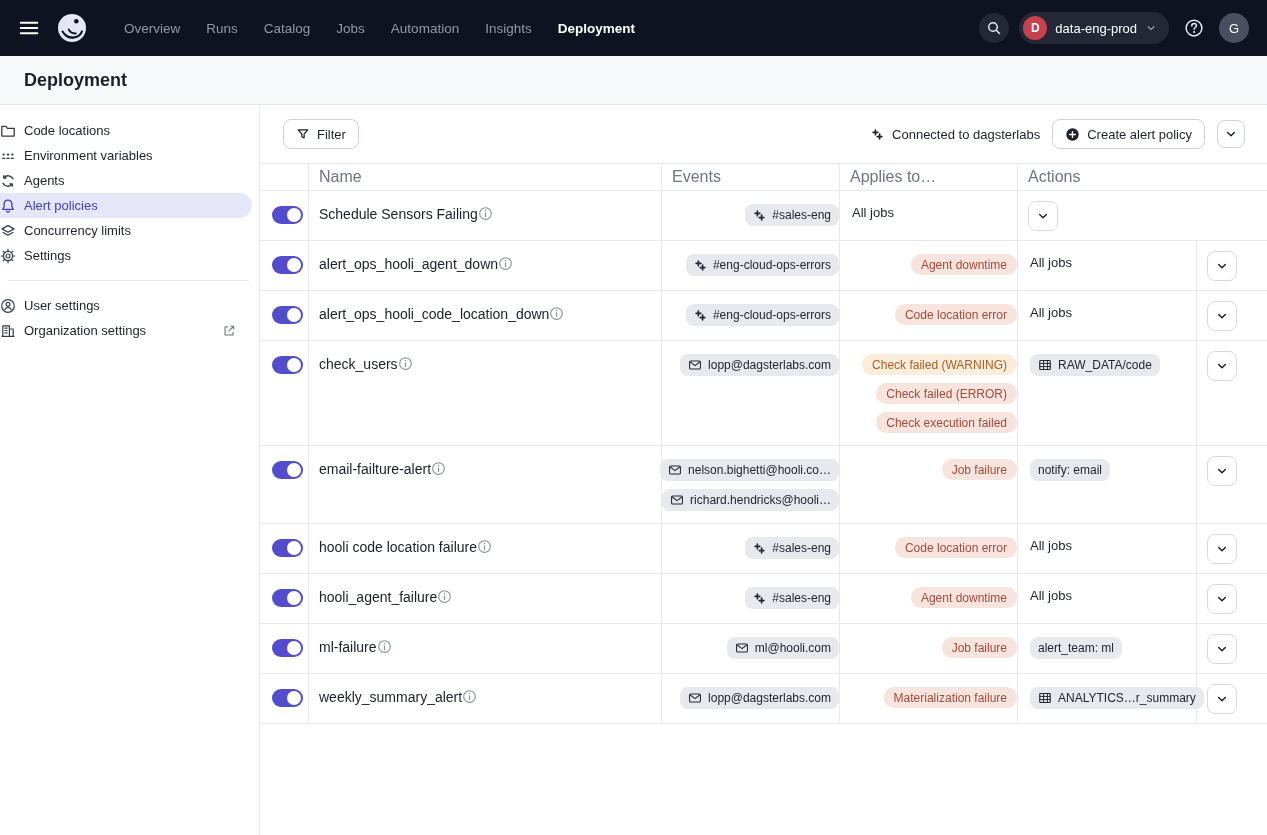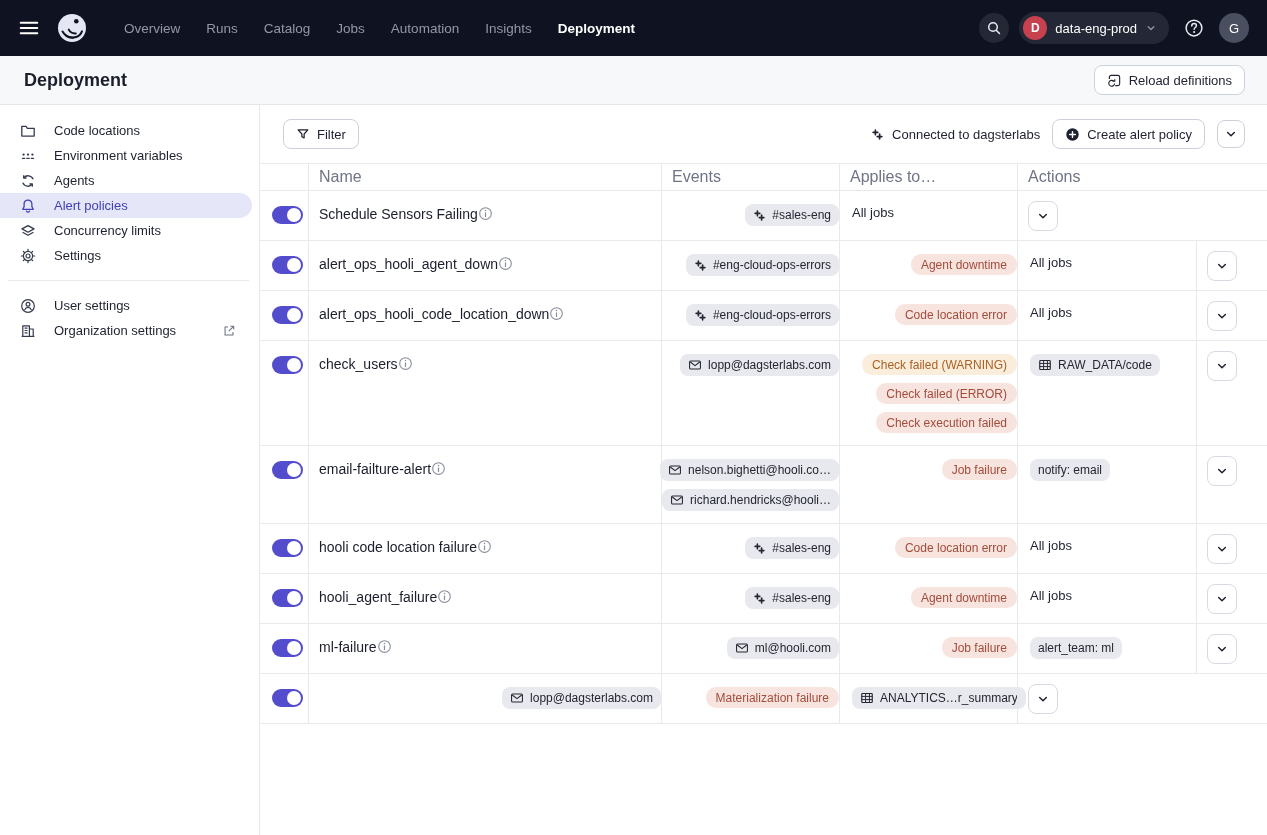--- a/index.html
+++ b/index.html
@@ -33,21 +33,21 @@
 
   
   .pageheader{height:49px;background:var(--header-bg);border-bottom:1px solid #E4E6EB;display:flex;align-items:center;padding:0 22px 0 24px}
   .page-title{font-size:18px;font-weight:700;color:#1B1E2B}
   .btn{display:inline-flex;align-items:center;gap:7px;background:#fff;border:1px solid #CDD1DB;border-radius:8px;height:30px;padding:0 12px;font-size:13px;color:var(--text);cursor:pointer;font-family:inherit}
   .pageheader .btn{margin-left:auto}
 
   
   .layout{display:flex;height:730px}
   .sidebar{width:260px;flex:none;border-right:1px solid var(--border);padding-top:13px}
-  .side-item{height:25px;display:flex;align-items:center;gap:18px;padding-left:20px;padding-right:12px;font-size:13px;color:var(--text);cursor:pointer}
+  .side-item{height:25px;display:flex;align-items:center;gap:8px;padding-right:12px;font-size:13px;color:var(--text);cursor:pointer}
   .side-item .icn{color:#343A4E;width:16px}
   .side-item.active{background:var(--accent-soft);color:var(--accent-text);border-radius:0 13px 13px 0;width:252px}
   .side-item.active .icn{color:var(--accent-text)}
   .side-divider{border:none;border-top:1px solid var(--border);margin:12px 10px 12px 8px}
   .side-item .ext{margin-left:auto;color:#6A7080;margin-right:10px}
 
   .main{flex:1;min-width:0}
   .toolbar{height:58px;display:flex;align-items:center;padding:0 22px 0 23px}
   .toolbar-right{margin-left:auto;display:flex;align-items:center;gap:12px}
   .connected{display:flex;align-items:center;gap:8px;font-size:13px;color:var(--text)}
@@ -134,30 +134,20 @@
             <circle cx="8.1" cy="11.2" r=".85" fill="currentColor"></circle>
           </svg>
         </span>
       </span>
     <span class="user-avatar">G</span>
   </div>
 </div>
 
 <div class="pageheader">
   <span class="page-title">Deployment</span>
-  <button class="btn">
-    <span class="icn">
-        <svg width="15" height="15" viewBox="0 0 16 16">
-          <path d="M2.5 6.5v-2a2 2 0 0 1 2-2h7a2 2 0 0 1 2 2v7a2 2 0 0 1-2 2H8.8" fill="none" stroke="currentColor" stroke-width="1.2"></path>
-          <path d="M8.1 11.2a3.1 3.1 0 1 1-.9-2.4" fill="none" stroke="currentColor" stroke-width="1.2"></path>
-          <path d="M8.3 6.6v2.2H6.1" fill="none" stroke="currentColor" stroke-width="1.2" stroke-linejoin="round"></path>
-        </svg>
-      </span>
-    <span>Reload definitions</span>
-  </button>
 </div>
 
 <div class="layout">
   <div class="sidebar">
     <div id="sidebar-main">
         <div class="side-item">
           <span class="icn">
             <svg width="16" height="16" viewBox="0 0 16 16">
               <path d="M1.8 13.1V3.4h4.2l1.4 1.9h6.8v7.8z" fill="none" stroke="currentColor" stroke-width="1.3" stroke-linejoin="round"></path>
             </svg>
@@ -669,20 +659,30 @@
                 </span>
               </button>
             </div>
           </div>
           <div class="trow">
             <div class="cell c-toggle">
               <div class="toggle on">
                 <div class="knob"></div>
               </div>
             </div>
+            <div class="cell c-name">
+              <span class="row-name">weekly_summary_alert</span>
+              <span class="icn info">
+                <svg width="15" height="15" viewBox="0 0 16 16">
+                  <circle cx="8" cy="8" r="6.2" fill="none" stroke="currentColor" stroke-width="1.2"></circle>
+                  <path d="M8 7.3v3.9" fill="none" stroke="currentColor" stroke-width="1.3" stroke-linecap="round"></path>
+                  <circle cx="8" cy="4.9" r=".8" fill="currentColor"></circle>
+                </svg>
+              </span>
+            </div>
             <div class="cell c-stack">
               <span class="chip">
                 <span class="icn">
                   <svg width="14" height="14" viewBox="0 0 16 16">
                     <rect x="1.8" y="3.5" width="12.4" height="9" rx="1.2" fill="none" stroke="currentColor" stroke-width="1.2"></rect>
                     <path d="M2.6 4.6 8 8.7l5.4-4.1" fill="none" stroke="currentColor" stroke-width="1.2"></path>
                   </svg>
                 </span>
                 <span class="chip-label">lopp@dagsterlabs.com</span>
               </span>

